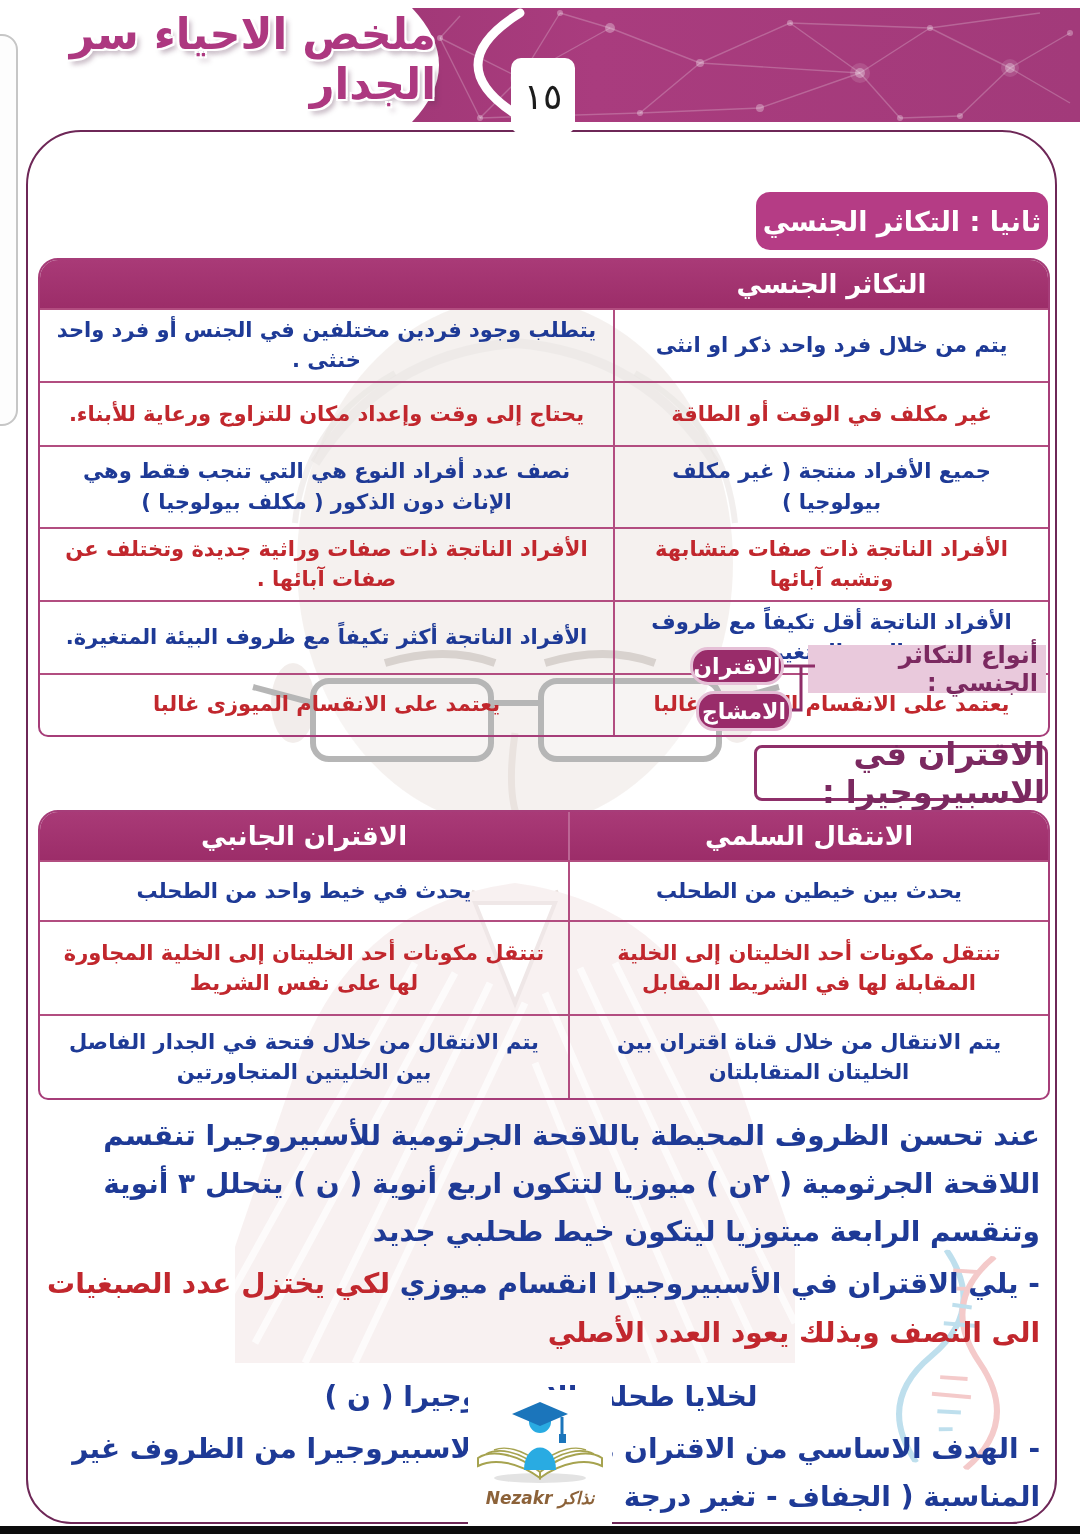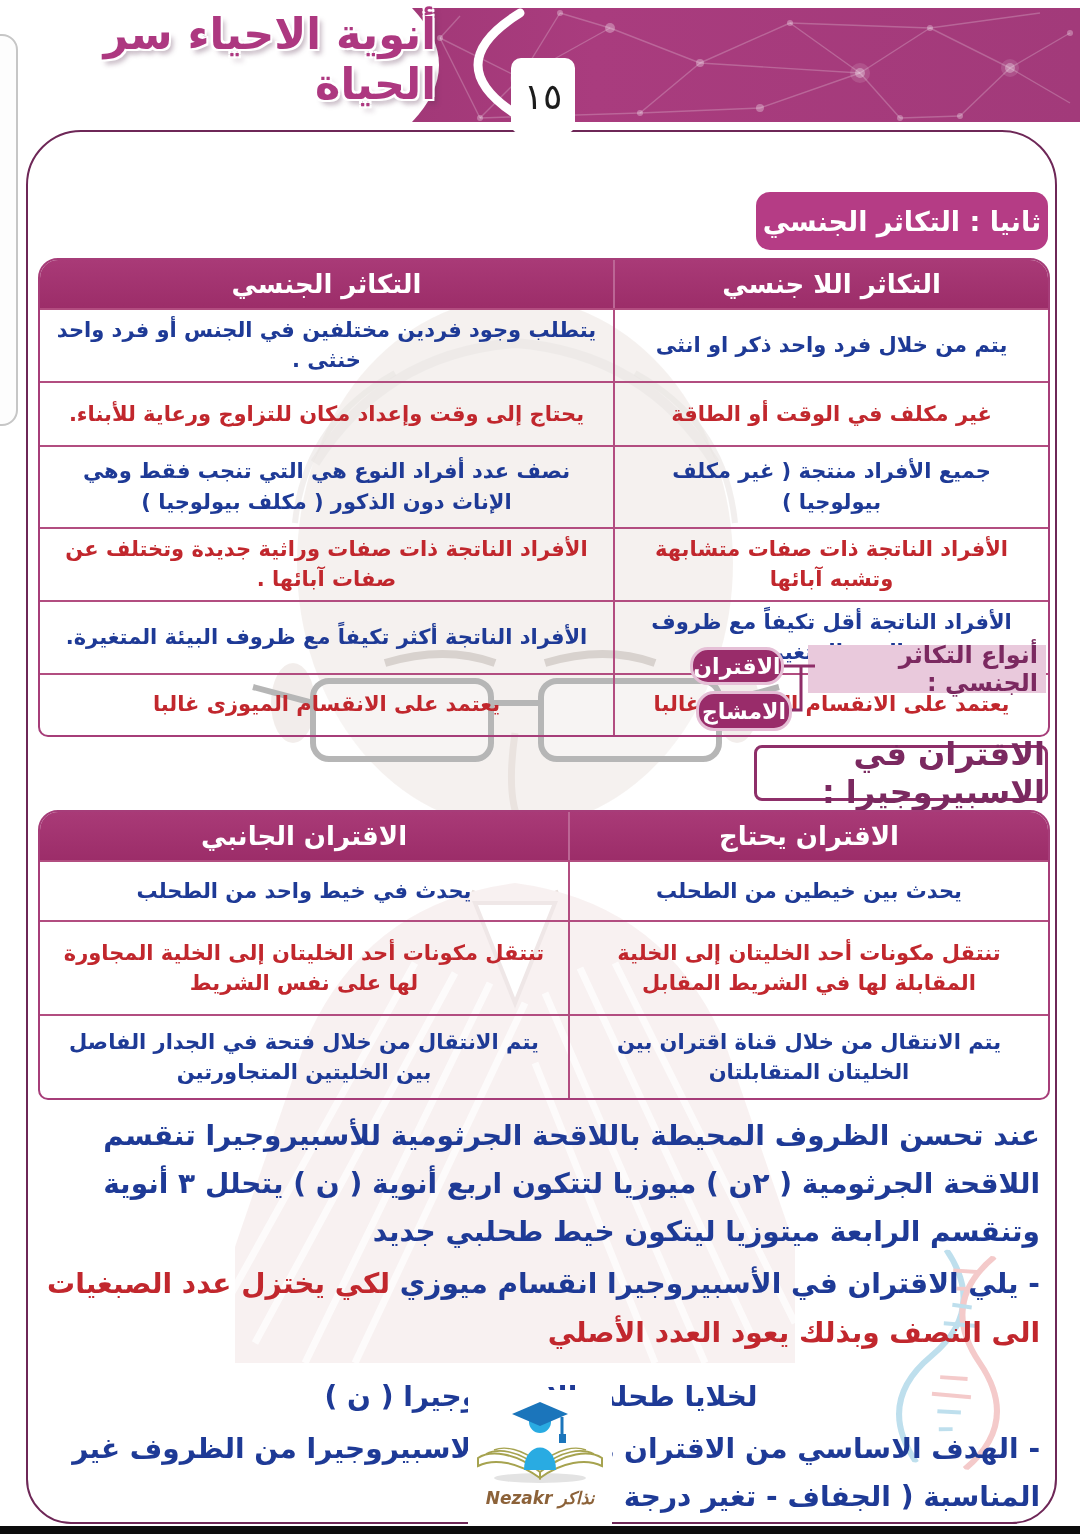--- a/index.html
+++ b/index.html
@@ -140,21 +140,21 @@
         <circle cx="520" cy="70" r="10"></circle>
           <circle cx="860" cy="65" r="10"></circle>
           <circle cx="1010" cy="60" r="9"></circle>
       </g>
     </svg>
     <svg class="paren" viewBox="0 0 1080 114" preserveAspectRatio="none">
       <path d="M0,0 H412 Q466,57 412,114 H0 Z" fill="#ffffff"></path>
       <path d="M520,5 Q436,57 520,109" stroke="#ffffff" stroke-width="9" fill="none" stroke-linecap="round"></path>
     </svg>
   </div>
-  <div class="banner-title">أنوية الاحياء سر الحياة</div>
+  <div class="banner-title">ملخص الاحياء سر الجدار</div>
   <div class="page-tab">١٥</div>
   <div class="edge-artifact"></div>
 
   <svg class="watermark" viewBox="0 0 560 1100">
     <ellipse cx="280" cy="300" rx="218" ry="265" fill="#ece5e1"></ellipse>
     <path d="M80,200 Q150,90 280,80 Q410,90 480,200" fill="none" stroke="#d9d2cd" stroke-width="10" opacity=".7"></path>
     <path d="M60,260 Q70,160 160,110" fill="none" stroke="#d3cbc6" stroke-width="6" opacity=".6"></path>
     <path d="M500,260 Q490,160 400,110" fill="none" stroke="#d3cbc6" stroke-width="6" opacity=".6"></path>
     <ellipse cx="58" cy="440" rx="22" ry="40" fill="#e6ddd8"></ellipse>
     <ellipse cx="502" cy="440" rx="22" ry="40" fill="#e6ddd8"></ellipse>
@@ -179,21 +179,20 @@
     </g>
     <path d="M240,640 L280,740 L320,640 Z" fill="#ffffff" stroke="#e0d0d0" stroke-width="4"></path>
   </svg>
 
   <div class="content-box"></div>
 
   <div class="section-title">ثانيا : التكاثر الجنسي</div>
 
   <div class="tbl t1">
     <div class="thead">
-      <div class="hcell">التكاثر اللا جنسي</div>
       <div class="hcell">التكاثر الجنسي</div>
     </div>
     <div class="trow">
       <div class="cell blue r-h52">يتم من خلال فرد واحد ذكر او انثى</div>
       <div class="cell blue r-h52">يتطلب وجود فردين مختلفين في الجنس أو فرد واحد خنثى .</div>
     </div>
     <div class="trow">
       <div class="cell red r-h52">غير مكلف في الوقت أو الطاقة</div>
       <div class="cell red r-h52">يحتاج إلى وقت وإعداد مكان للتزاوج ورعاية للأبناء.</div>
     </div>
@@ -219,21 +218,21 @@
   <svg class="bracket" viewBox="0 0 34 66">
     <path d="M0,13 H20 V57 H6 M20,13 H34" fill="none" stroke="#8e2d68" stroke-width="3"></path>
   </svg>
   <div class="pill pill1">الاقتران</div>
   <div class="pill pill2">الامشاج</div>
 
   <div class="subsection">الاقتران في الاسبيروجيرا :</div>
 
   <div class="tbl t2">
     <div class="thead">
-      <div class="hcell">الاقتران يحتاج</div>
+      <div class="hcell">الانتقال السلمي</div>
       <div class="hcell">الاقتران الجانبي</div>
     </div>
     <div class="trow">
       <div class="cell blue r-h48">يحدث بين خيطين من الطحلب</div>
       <div class="cell blue r-h48">يحدث في خيط واحد من الطحلب</div>
     </div>
     <div class="trow">
       <div class="cell red r-h82">تنتقل مكونات أحد الخليتان إلى الخلية المقابلة لها في الشريط المقابل</div>
       <div class="cell red r-h82">تنتقل مكونات أحد الخليتان إلى الخلية المجاورة لها على نفس الشريط</div>
     </div>

